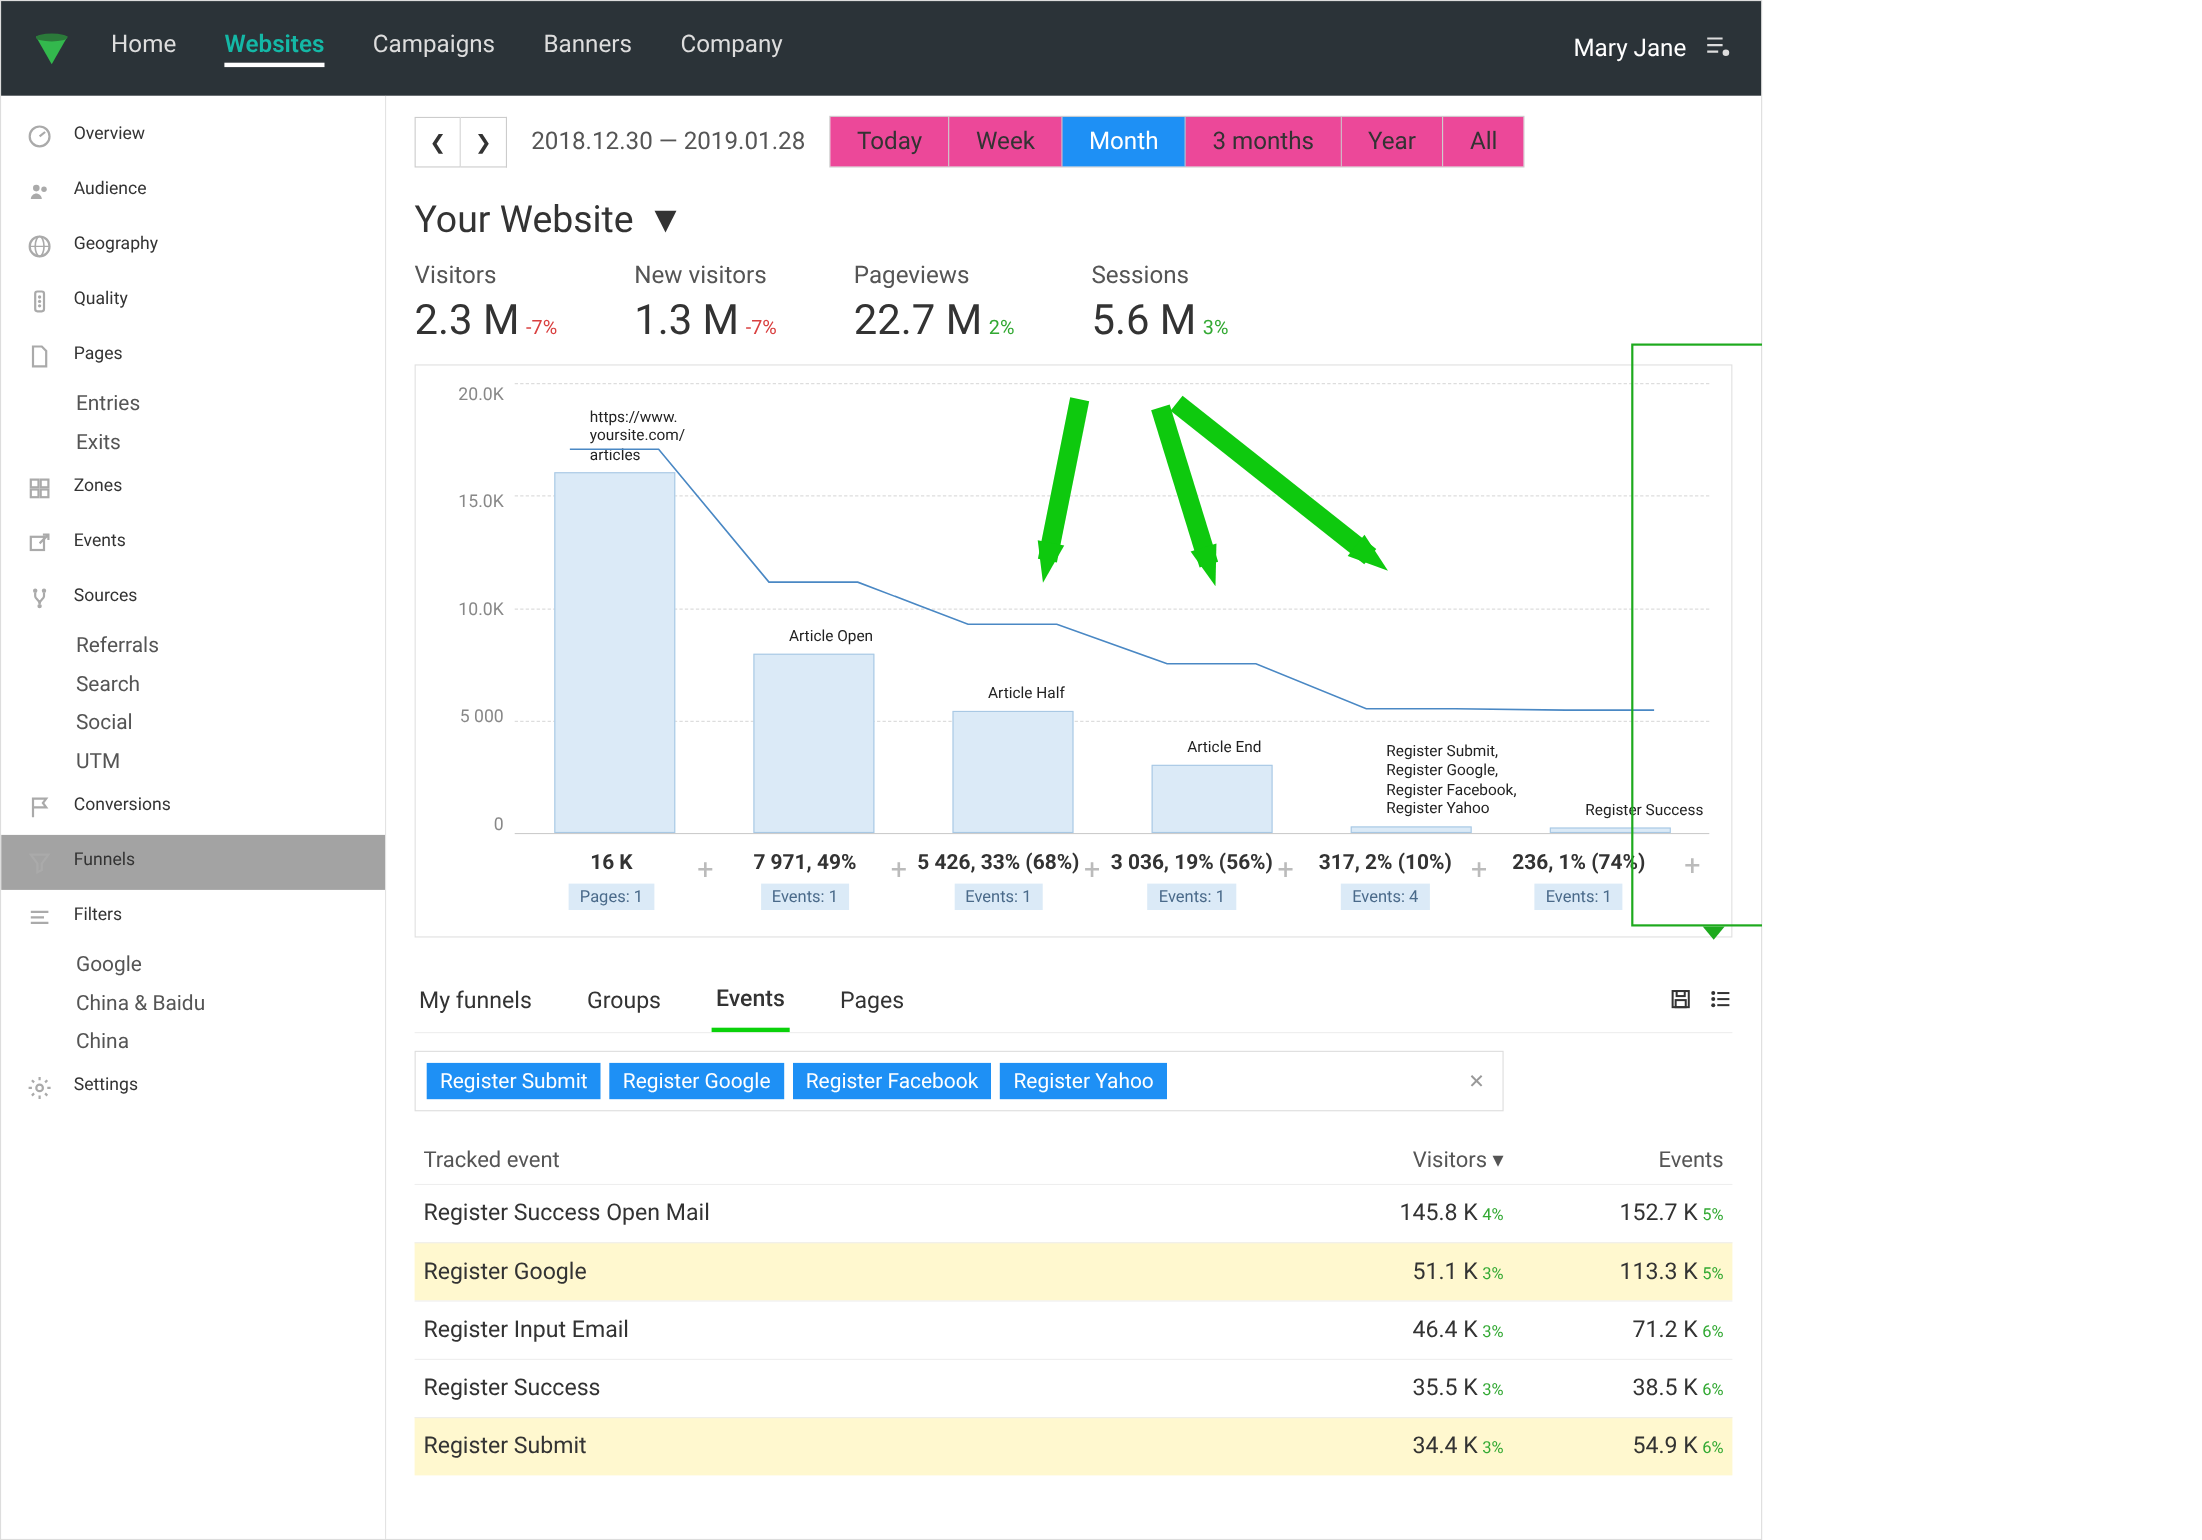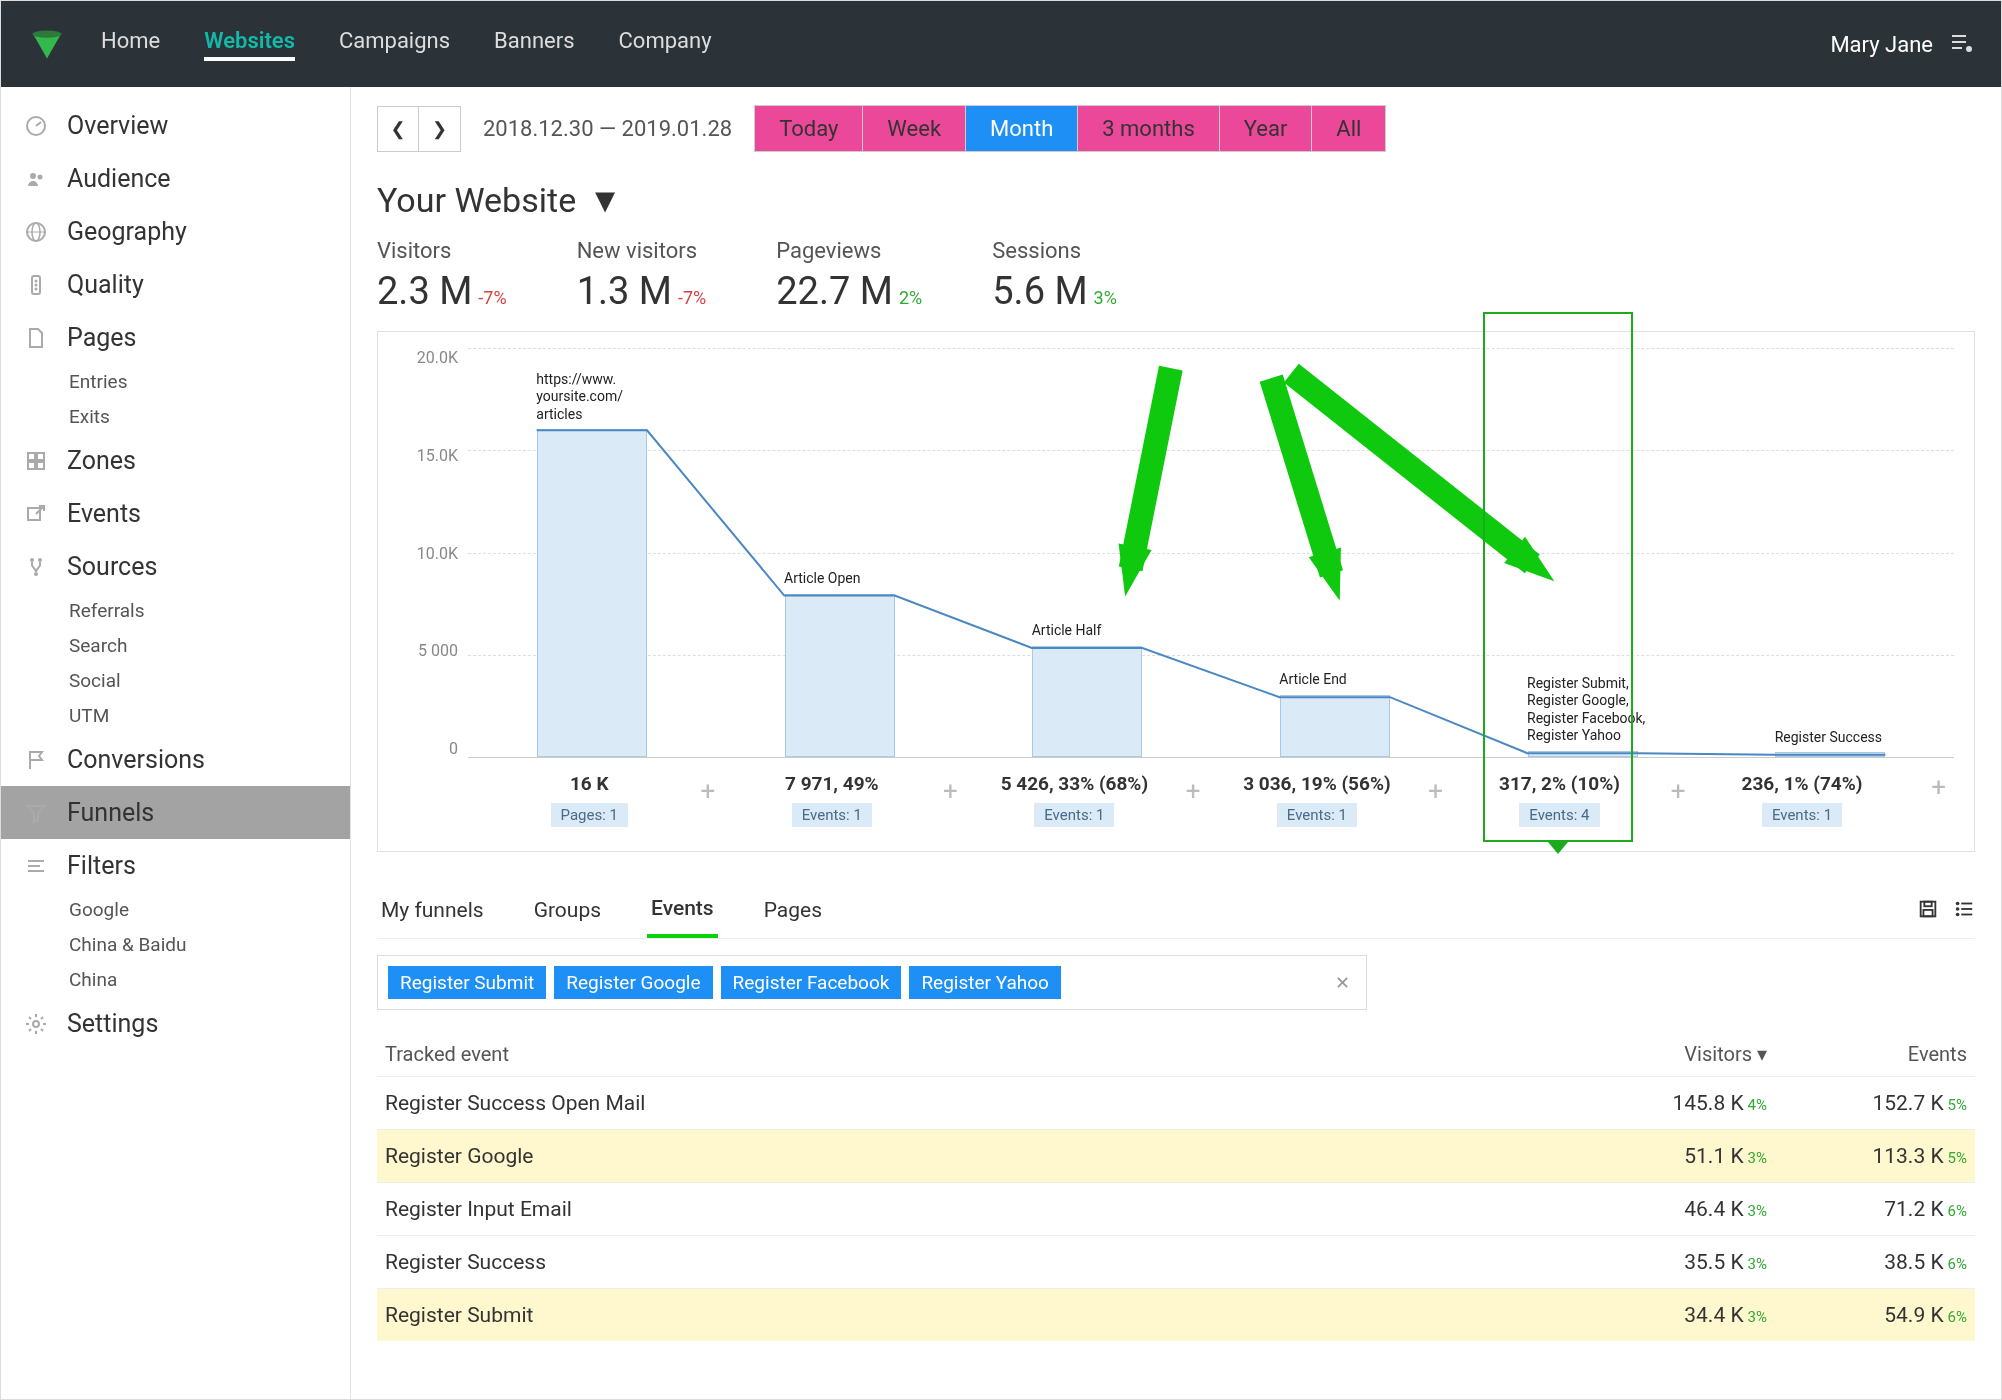--- a/index.html
+++ b/index.html
@@ -1,30 +1,30 @@
 <!DOCTYPE html>
 <html><head>
 <meta charset="utf-8">
 <style>
 * { box-sizing: border-box; margin: 0; padding: 0; }
 body { font-family: -apple-system, BlinkMacSystemFont, "Segoe UI", Roboto, Arial, sans-serif; font-size: 14px; color: #333; background: #fff; }
-.app { width: 2002px; height: 1400px; display: flex; flex-direction: column; border: 1px solid #ddd; }
+.app { width: 1602px; height: 1400px; display: flex; flex-direction: column; border: 1px solid #ddd; }
 
 
 .topnav { background: #2b3338; color: #fff; height: 86px; display: flex; align-items: center; padding: 0 28px; }
 .logo { width: 36px; height: 36px; margin-right: 36px; }
 .topnav-items { display: flex; gap: 44px; font-size: 22px; }
 .topnav-item { color: #ddd; cursor: pointer; padding-bottom: 4px; }
 .topnav-item.active { color: #14b8a6; font-weight: 600; border-bottom: 4px solid #ffffff; }
 .topnav-right { margin-left: auto; display: flex; align-items: center; gap: 16px; font-size: 22px; }
 
 
 .main { flex: 1; display: flex; overflow: hidden; }
 .sidebar { width: 350px; border-right: 1px solid #e3e3e3; padding-top: 12px; overflow-y: auto; }
-.side-item { display: flex; align-items: center; padding: 12px 22px; font-size: 25px; color: #333; cursor: pointer; gap: 18px; }
+.side-item { display: flex; padding: 12px 22px; font-size: 16px; color: #333; cursor: pointer; gap: 18px; }
 .side-item.active { background: #a3a3a3; }
 .side-icon { width: 26px; height: 26px; color: #999; display: flex; align-items: center; justify-content: center; }
 .side-sub { padding: 6px 22px 6px 68px; font-size: 19px; color: #555; cursor: pointer; }
 
 .content { flex: 1; padding: 18px 26px; overflow-y: auto; }
 
 
 .daterow { display: flex; align-items: center; gap: 0; }
 .navbtn { width: 42px; height: 46px; border: 1px solid #ccc; background: #fff; display: flex; align-items: center; justify-content: center; cursor: pointer; font-size: 18px; }
 .navbtn + .navbtn { border-left: none; }

